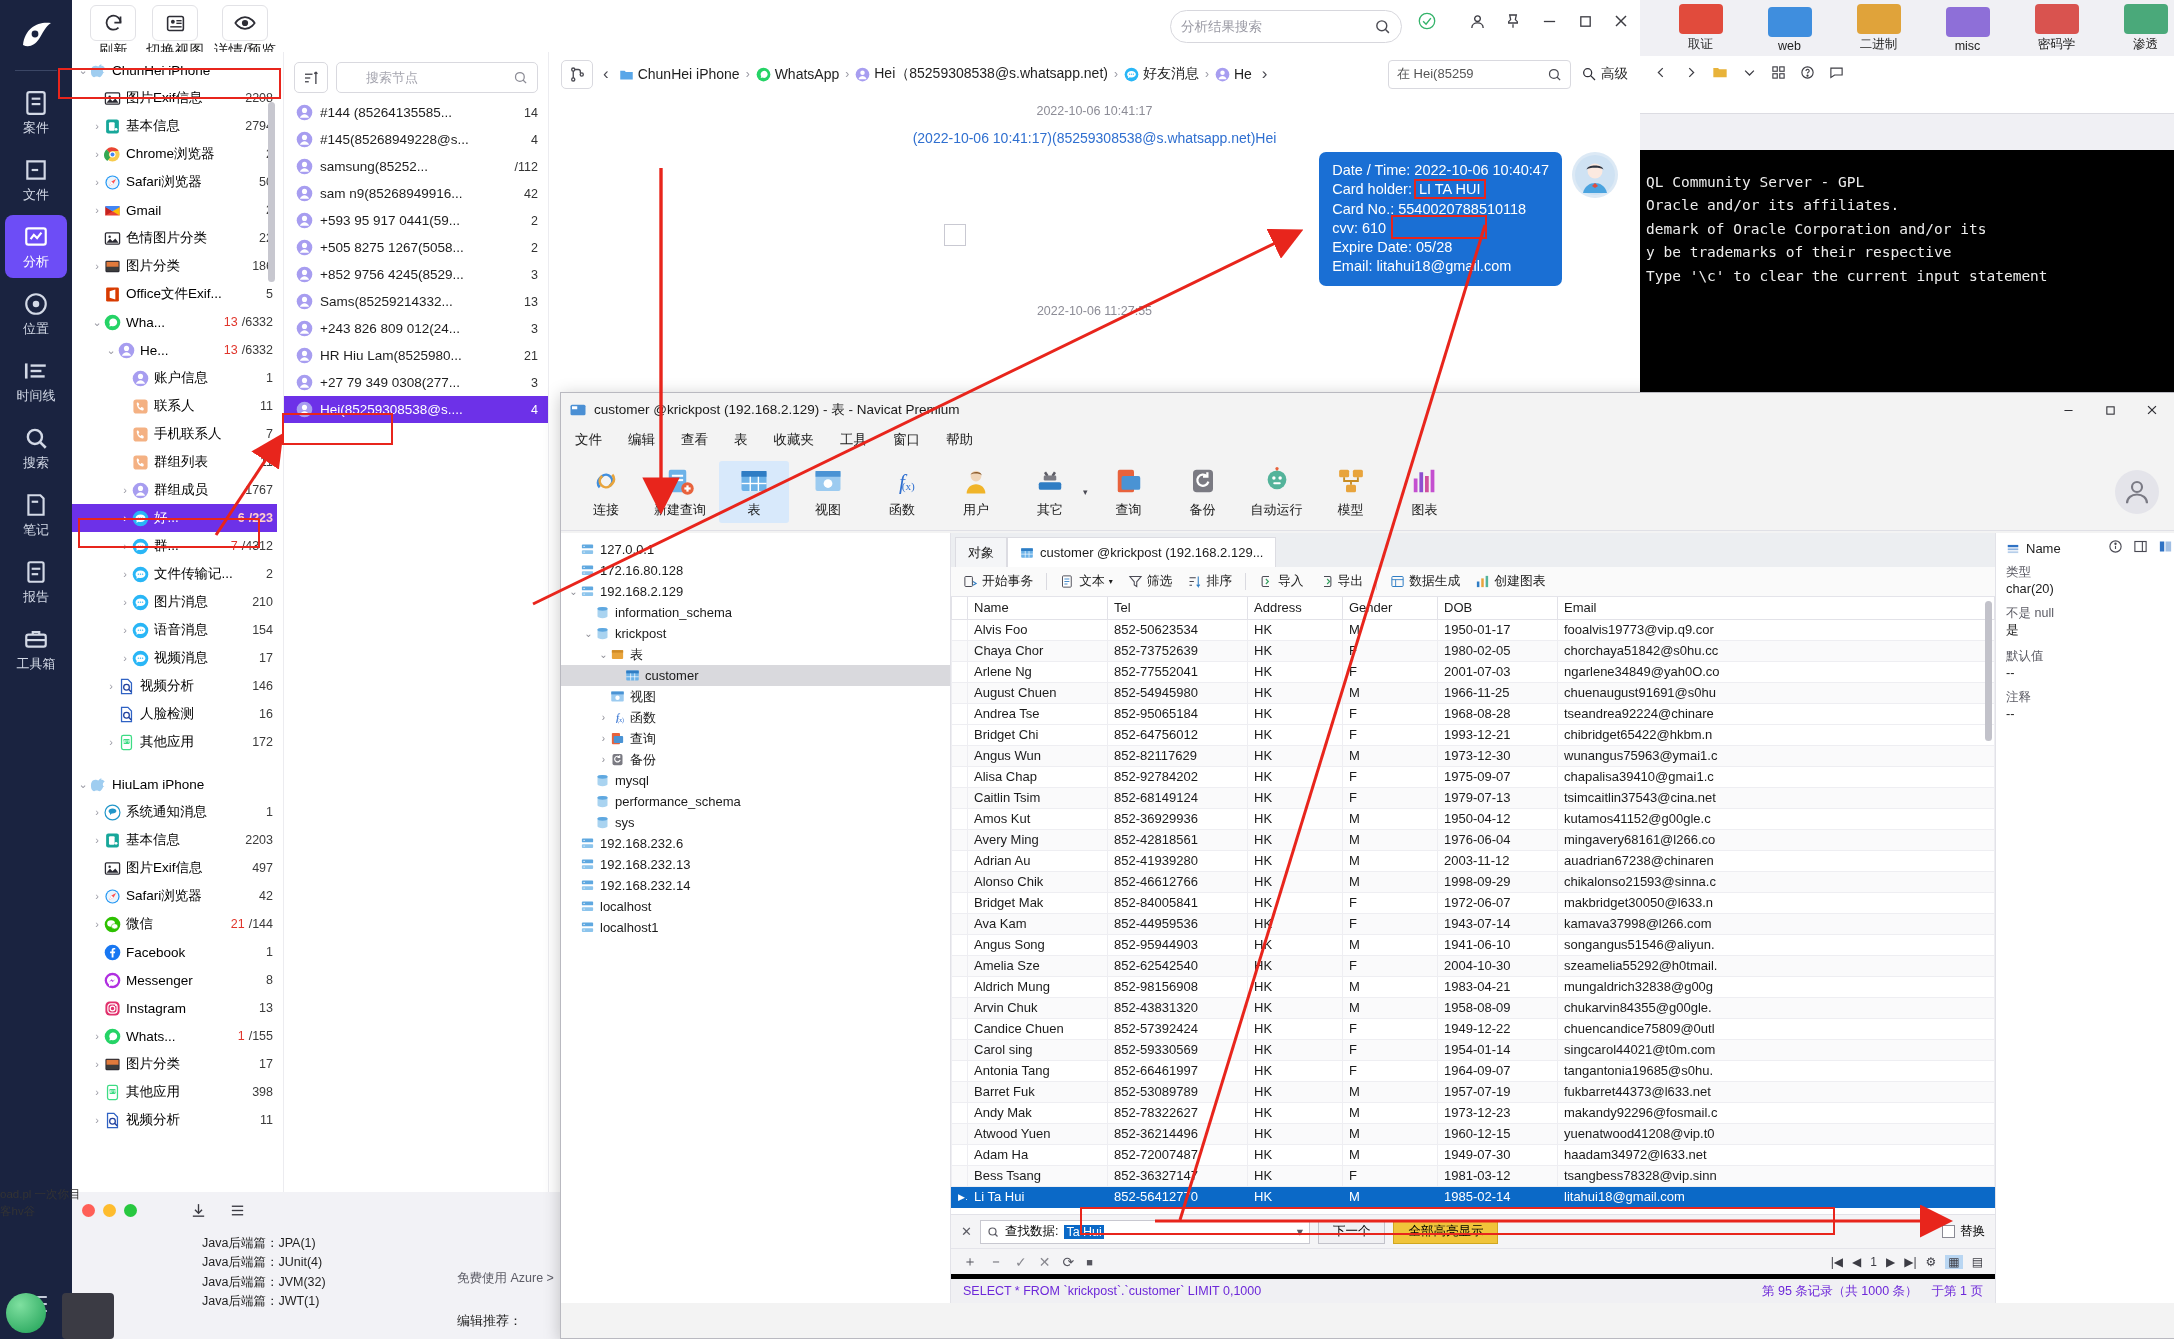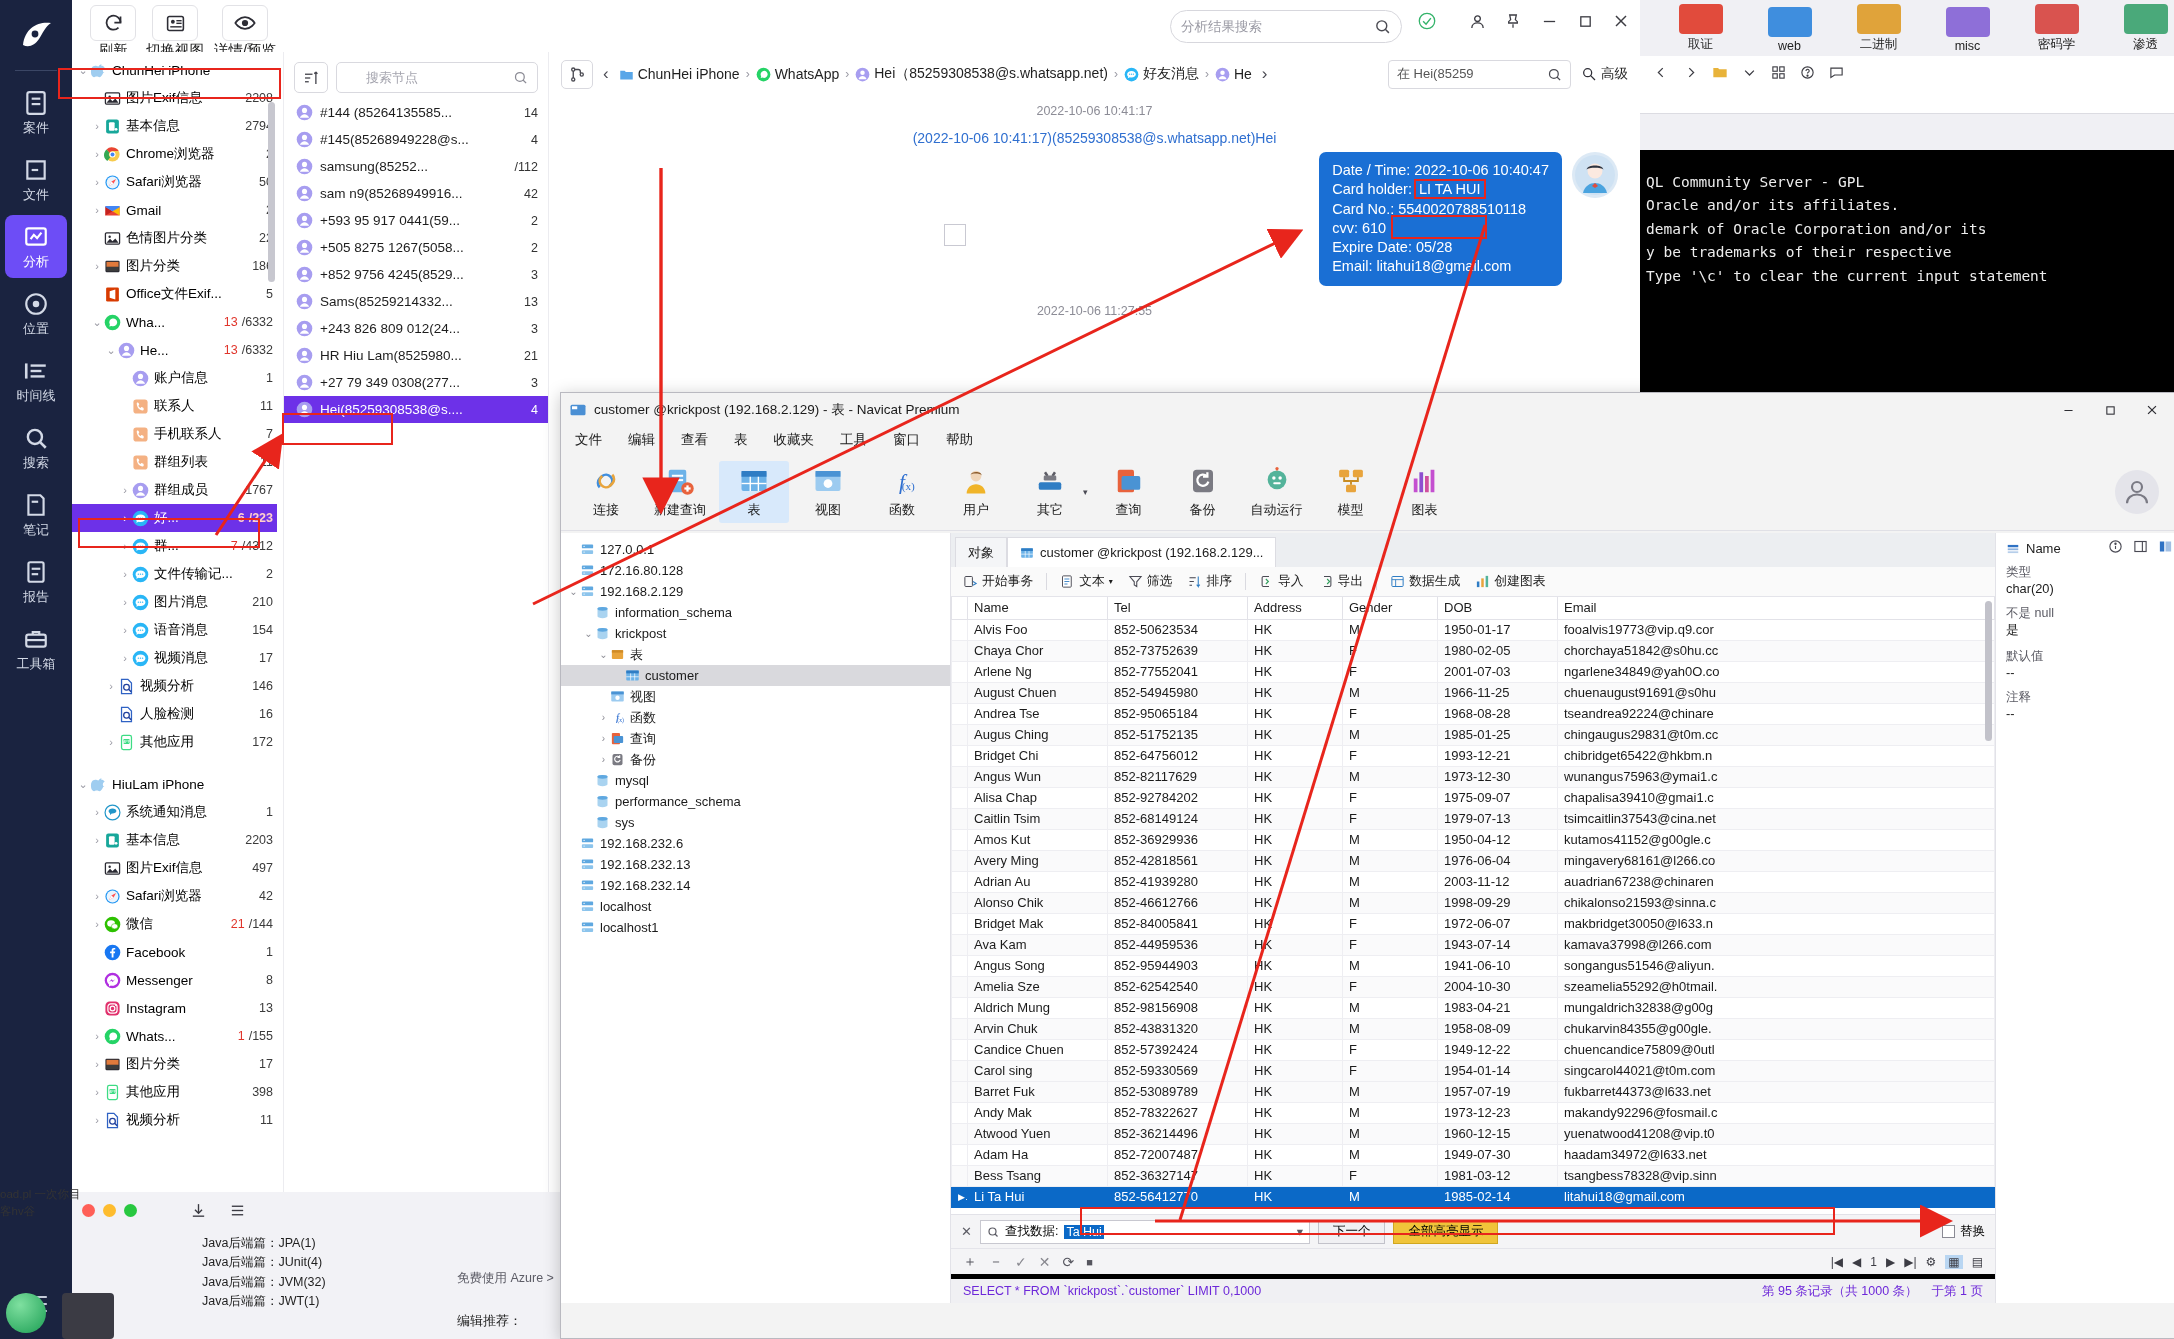--- a/index.html
+++ b/index.html
@@ -1712,29 +1712,20 @@
               </tr>
               <tr class="">
                 <td class="rowmark"></td>
                 <td>Andrea Tse</td>
                 <td>852-95065184</td>
                 <td>HK</td>
                 <td>F</td>
                 <td>1968-08-28</td>
                 <td>tseandrea92224@chinare</td>
               </tr>
-              <tr class="alt">
-                <td class="rowmark"></td>
-                <td>Augus Ching</td>
-                <td>852-51752135</td>
-                <td>HK</td>
-                <td>M</td>
-                <td>1985-01-25</td>
-                <td>chingaugus29831@t0m.cc</td>
-              </tr>
               <tr class="">
                 <td class="rowmark"></td>
                 <td>Bridget Chi</td>
                 <td>852-64756012</td>
                 <td>HK</td>
                 <td>F</td>
                 <td>1993-12-21</td>
                 <td>chibridget65422@hkbm.n</td>
               </tr>
               <tr class="alt">
@@ -1864,20 +1855,29 @@
                 <td>chuencandice75809@0utl</td>
               </tr>
               <tr class="alt">
                 <td class="rowmark"></td>
                 <td>Carol sing</td>
                 <td>852-59330569</td>
                 <td>HK</td>
                 <td>F</td>
                 <td>1954-01-14</td>
                 <td>singcarol44021@t0m.com</td>
+              </tr>
+              <tr class="">
+                <td class="rowmark"></td>
+                <td>Antonia Tang</td>
+                <td>852-66461997</td>
+                <td>HK</td>
+                <td>F</td>
+                <td>1964-09-07</td>
+                <td>tangantonia19685@s0hu.</td>
               </tr>
               <tr class="alt">
                 <td class="rowmark"></td>
                 <td>Barret Fuk</td>
                 <td>852-53089789</td>
                 <td>HK</td>
                 <td>M</td>
                 <td>1957-07-19</td>
                 <td>fukbarret44373@l633.net</td>
               </tr>

